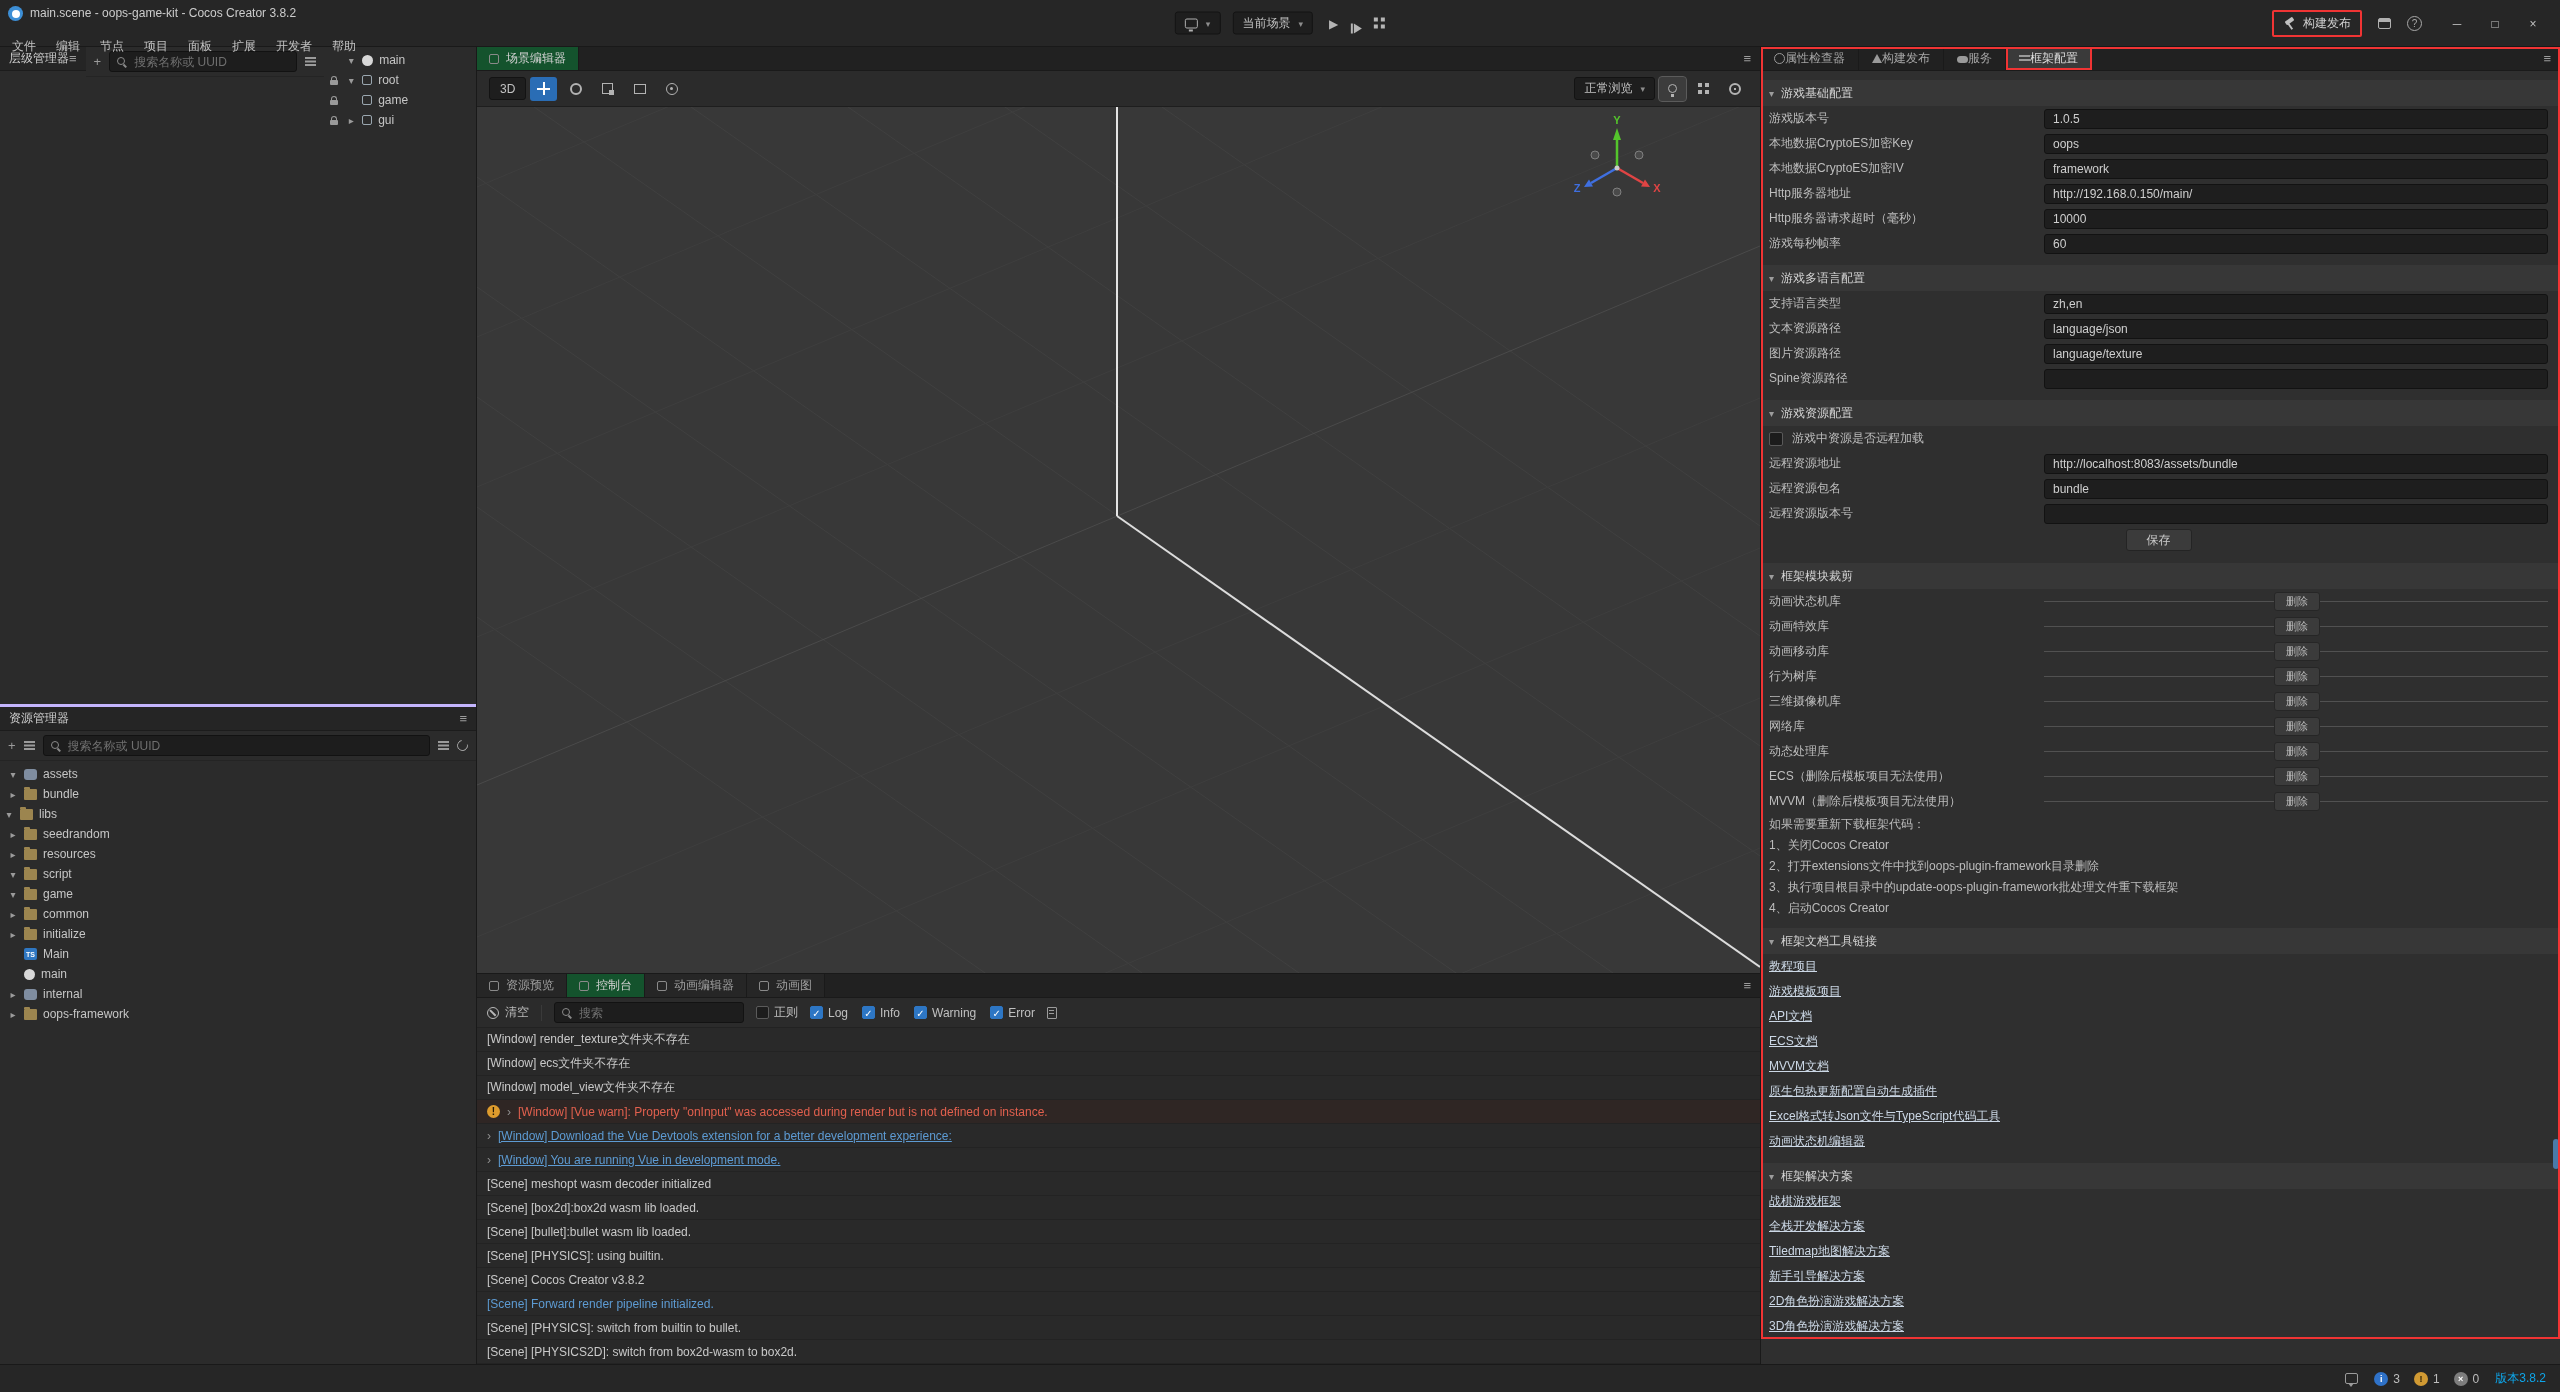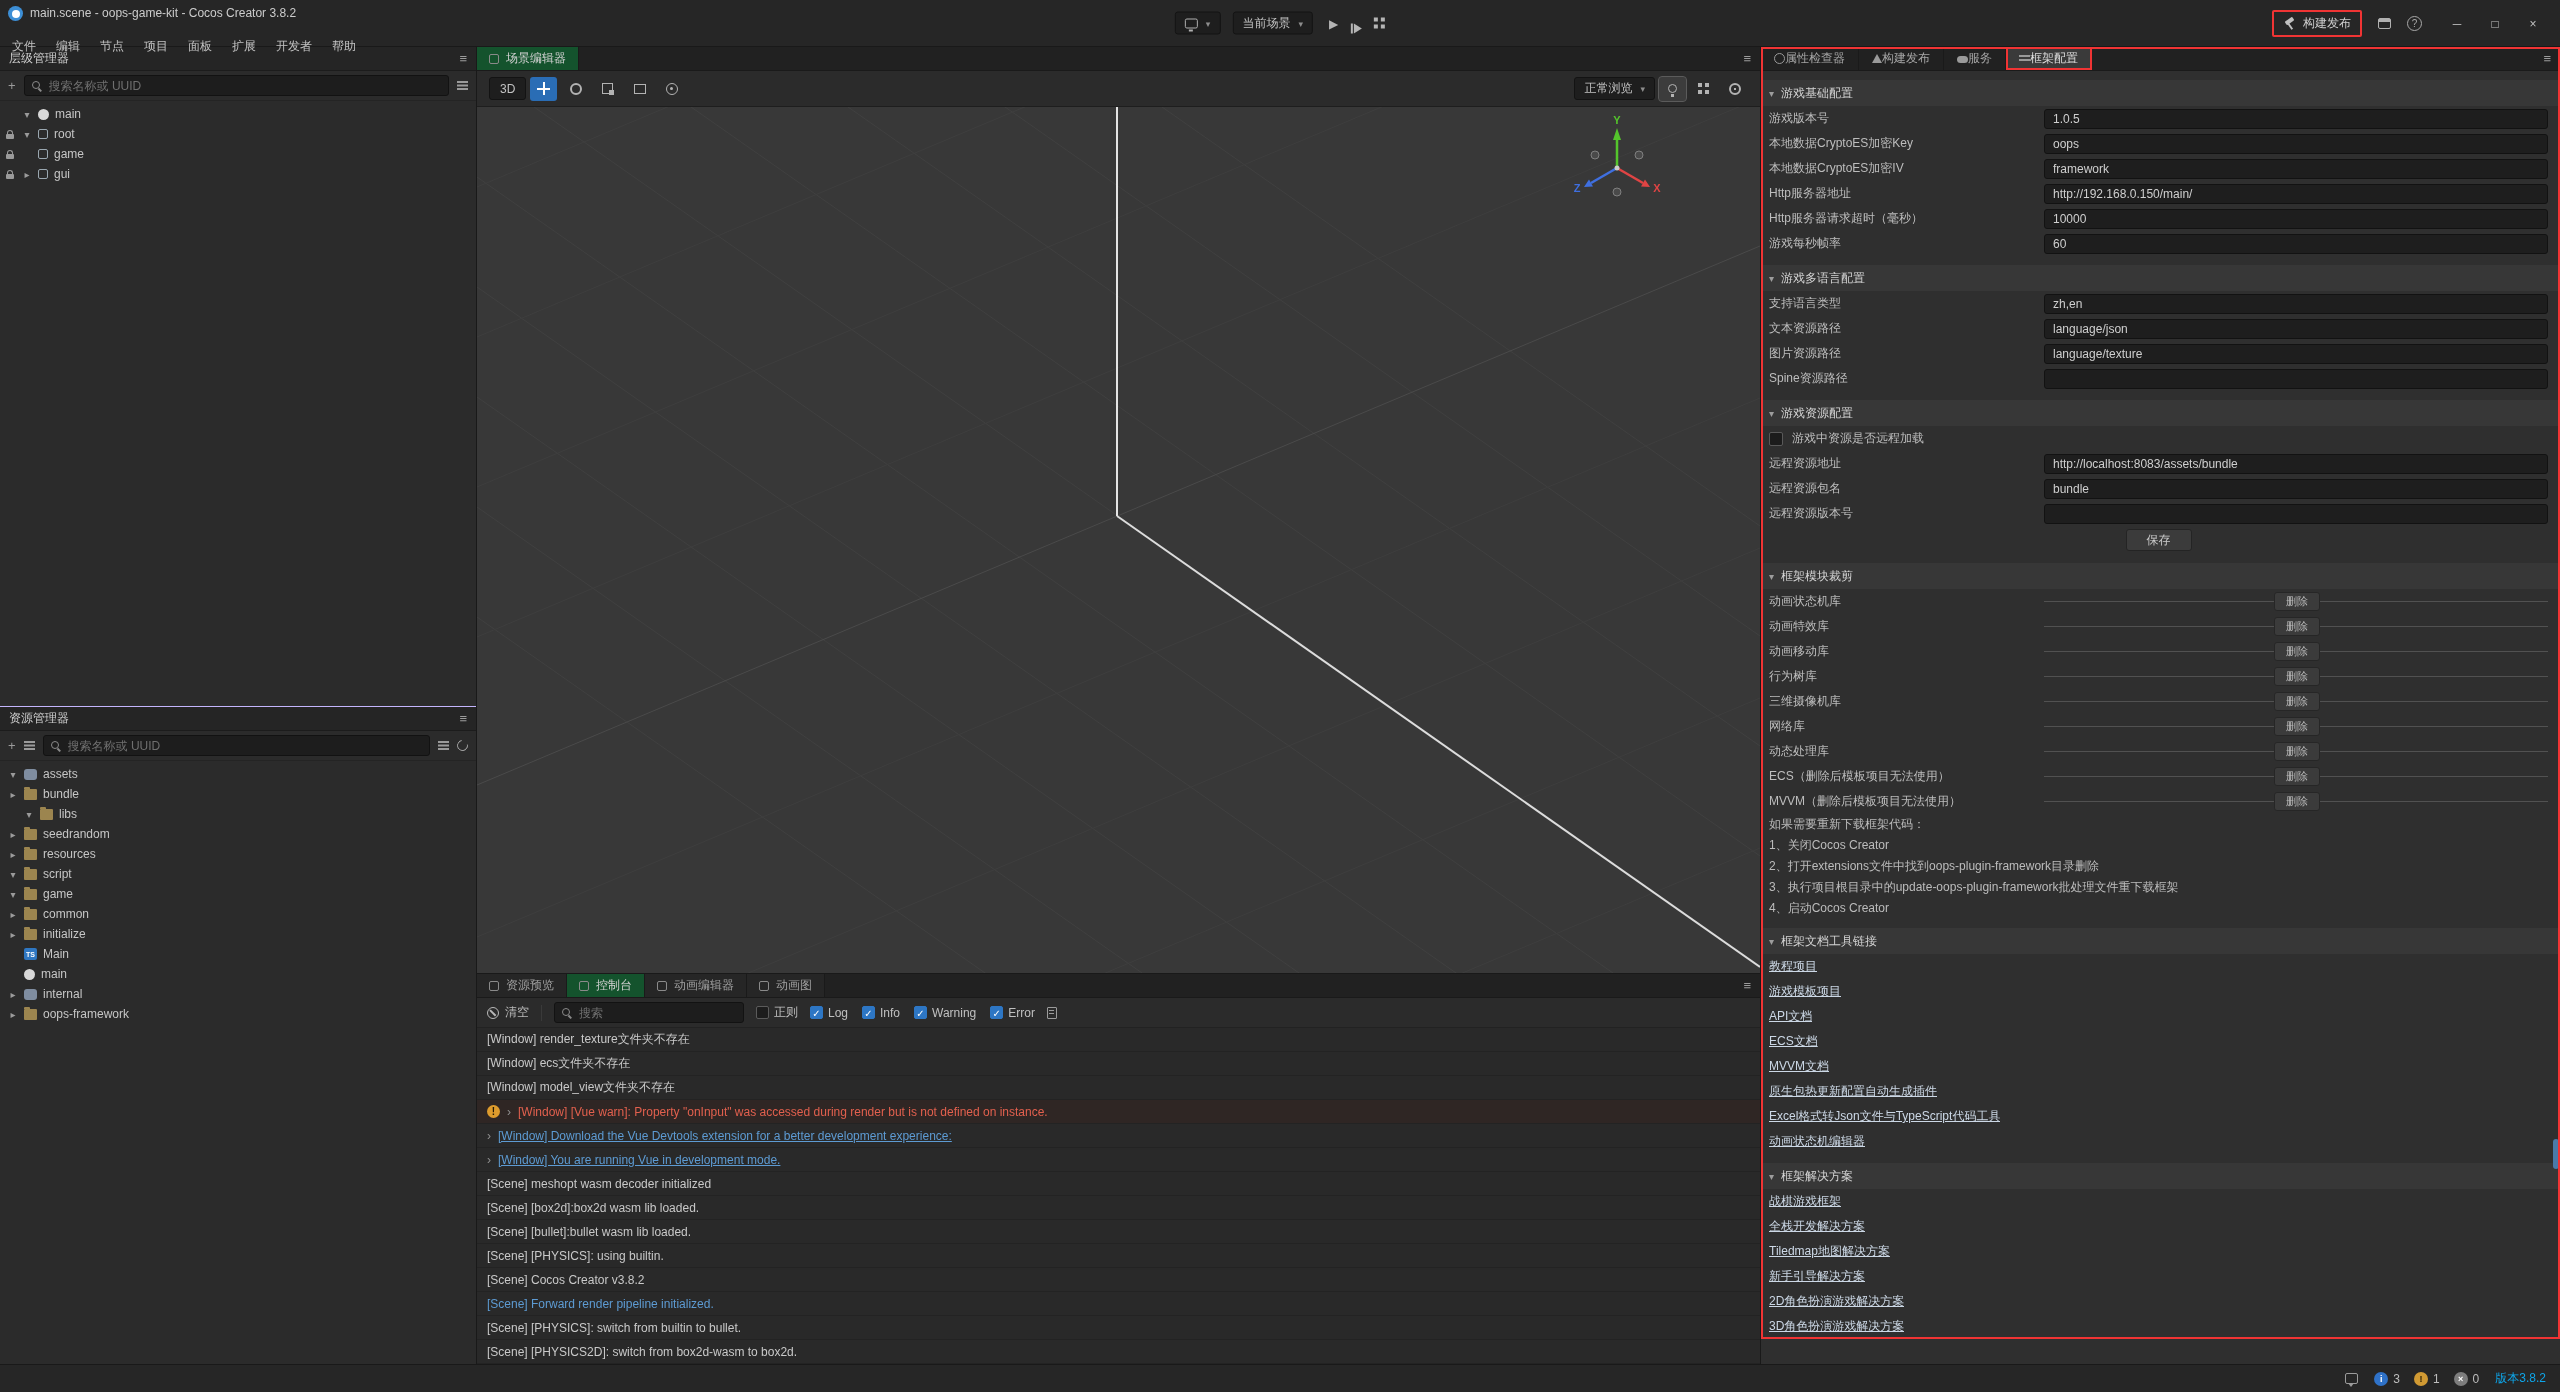--- a/index.html
+++ b/index.html
@@ -55,21 +55,21 @@
 .search-input{flex:1;background:transparent;border:none;outline:none;color:#c5c5c5;font:inherit;min-width:0}
 .search-input::placeholder{color:#6f6f6f}
 .mag{width:10px;height:10px;position:relative;flex:none}
 .mag::before{content:'';position:absolute;width:6px;height:6px;border:1.5px solid #8a8a8a;border-radius:50%;left:0;top:0}
 .mag::after{content:'';position:absolute;width:4px;height:1.5px;background:#8a8a8a;transform:rotate(45deg);left:6px;top:8px}
 .ic-listbars{width:11px;height:9px;position:relative}
 .ic-listbars::before{content:'';position:absolute;top:0;left:0;width:11px;height:1.5px;background:#9b9b9b;box-shadow:0 3.5px #9b9b9b,0 7px #9b9b9b}
 .ic-refresh{width:11px;height:11px;border:1.5px solid #9b9b9b;border-radius:50%;border-top-color:transparent;transform:rotate(35deg)}
 
 
-.hier{height:660px;flex:none;display:flex;flex-direction:column;border-bottom:1px solid #c4b5fd}
+.hier{height:660px;flex:none;display:flex;flex-direction:row;border-bottom:3px solid #c4b5fd}
 .assets{flex:1;display:flex;flex-direction:column;min-height:0}
 .tree{flex:1;padding-top:3px;overflow:hidden}
 .trow{height:20px;display:flex;align-items:center;gap:6px;position:relative;padding-right:8px;cursor:default}
 .lock{position:absolute;left:6px;top:10px;width:8px;height:5px;background:#9a9a9a;border-radius:1px}
 .lock::before{content:'';position:absolute;left:1px;top:-4px;width:4px;height:4px;border:1.3px solid #9a9a9a;border-bottom:none;border-radius:3px 3px 0 0}
 .arrow{width:10px;text-align:center;color:#9b9b9b;font-size:10px;flex:none}
 .arrow.down::before{content:'▾'}
 .arrow.right::before{content:'▸'}
 .icn{width:13px;height:11px;flex:none;position:relative}
 .icn.folder{background:#9c854f;border-radius:1px;margin-top:1px}
@@ -320,21 +320,21 @@
               <span class="icn db"></span>
               <span class="tname">assets</span>
             </div>
 
             <div class="trow" style="padding-left: 8px;">
               <span class="arrow right"></span>
               <span class="icn folder"></span>
               <span class="tname">bundle</span>
             </div>
 
-            <div class="trow" style="padding-left: 24px;">
+            <div class="trow" style="padding-left: 4px;">
               <span class="arrow down"></span>
               <span class="icn folder"></span>
               <span class="tname">libs</span>
             </div>
 
             <div class="trow" style="padding-left: 8px;">
               <span class="arrow right"></span>
               <span class="icn folder"></span>
               <span class="tname">seedrandom</span>
             </div>

